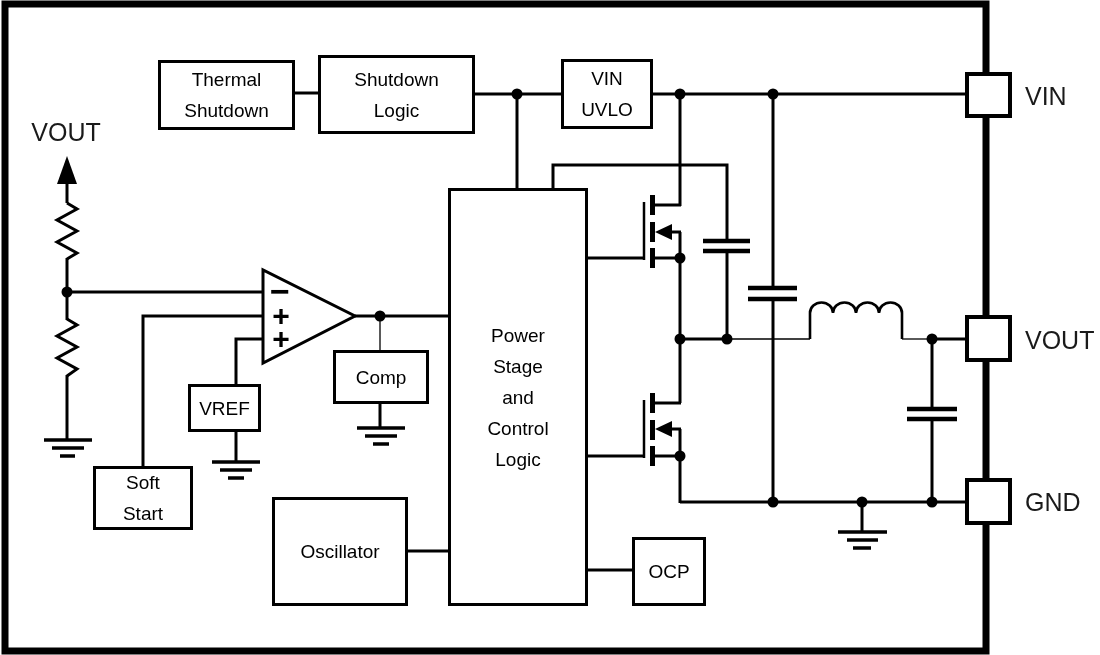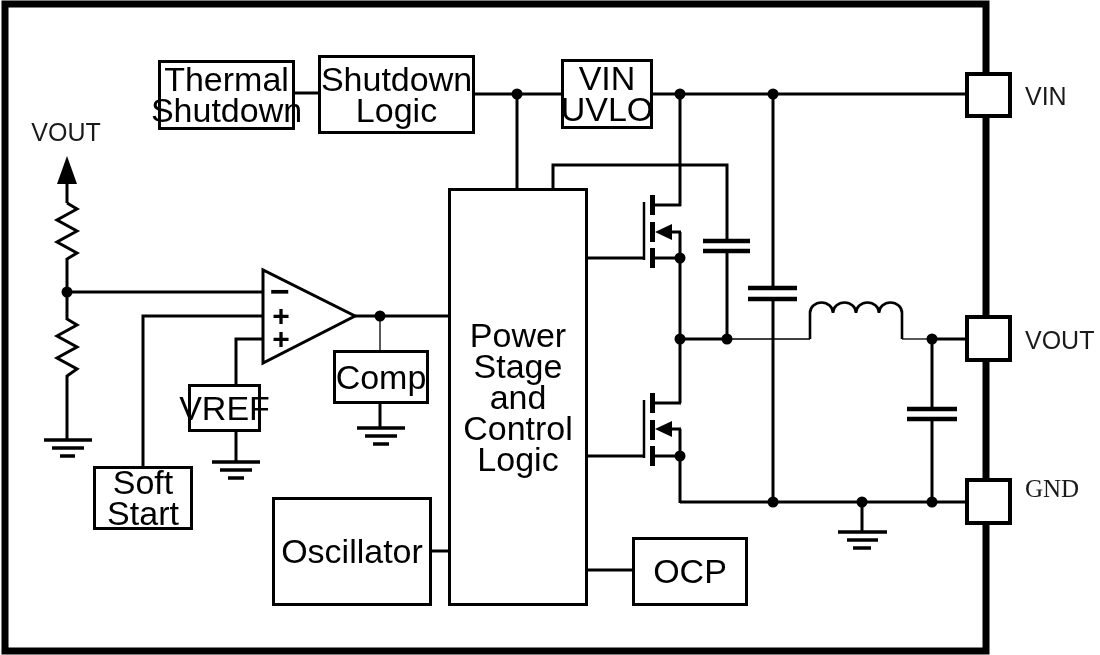--- a/index.html
+++ b/index.html
@@ -5,21 +5,21 @@
   html,body{margin:0;padding:0;background:#ffffff;}
   #stage{
     position:relative;width:1100px;height:655px;background:#ffffff;
     font-family:"Liberation Sans",sans-serif;color:#000;overflow:hidden;
   }
   #wiring{position:absolute;left:0;top:0;}
   .box{
     position:absolute;border:3px solid #000;background:#fff;
     display:flex;align-items:center;justify-content:center;
     text-align:center;white-space:pre-line;
-    font-size:34px;line-height:31px;color:#000;box-sizing:border-box;
+    font-size:19px;line-height:31px;color:#000;box-sizing:border-box;
   }
   .pinbox{
     position:absolute;border:4px solid #000;background:#fff;box-sizing:border-box;
   }
   .pinlabel{
     position:absolute;font-size:25px;line-height:30px;color:#1a1a1a;white-space:nowrap;
   }
   .netlabel{
     position:absolute;font-size:25px;line-height:26px;color:#1a1a1a;text-align:center;
   }
@@ -190,27 +190,27 @@
 Control
 Logic</div>
 
   <div class="box" style="left:333px;top:350px;width:96px;height:54px;">Comp</div>
 
   <div class="box" style="left:188px;top:384px;width:73px;height:48px;">VREF</div>
 
   <div class="box" style="left:93px;top:466px;width:100px;height:64px;">Soft
 Start</div>
 
-  <div class="box" style="left:272px;top:497px;width:160px;height:109px;">Oscillator</div>
-
-  <div class="box" style="left:632px;top:537px;width:116px;height:69px;">OCP</div>
+  <div class="box" style="left:272px;top:497px;width:136px;height:109px;">Oscillator</div>
+
+  <div class="box" style="left:632px;top:537px;width:74px;height:69px;">OCP</div>
 
   <div class="pinbox" style="left:965px;top:72px;width:47px;height:46px;"></div>
   <div class="pinbox" style="left:965px;top:315px;width:47px;height:47px;"></div>
   <div class="pinbox" style="left:965px;top:478px;width:47px;height:47px;"></div>
 
   <div class="pinlabel" style="left:1025px;top:81px;">VIN</div>
   <div class="pinlabel" style="left:1025px;top:325px;">VOUT</div>
-  <div class="pinlabel" style="left:1025px;top:474px;font-family:Liberation Serif, serif;">GND</div>
+  <div class="pinlabel" style="left:1025px;top:487px;">GND</div>
 
   <div class="netlabel" style="left:28px;top:119px;width:76px;">VOUT</div>
 
 </div>
 
 </body></html>

